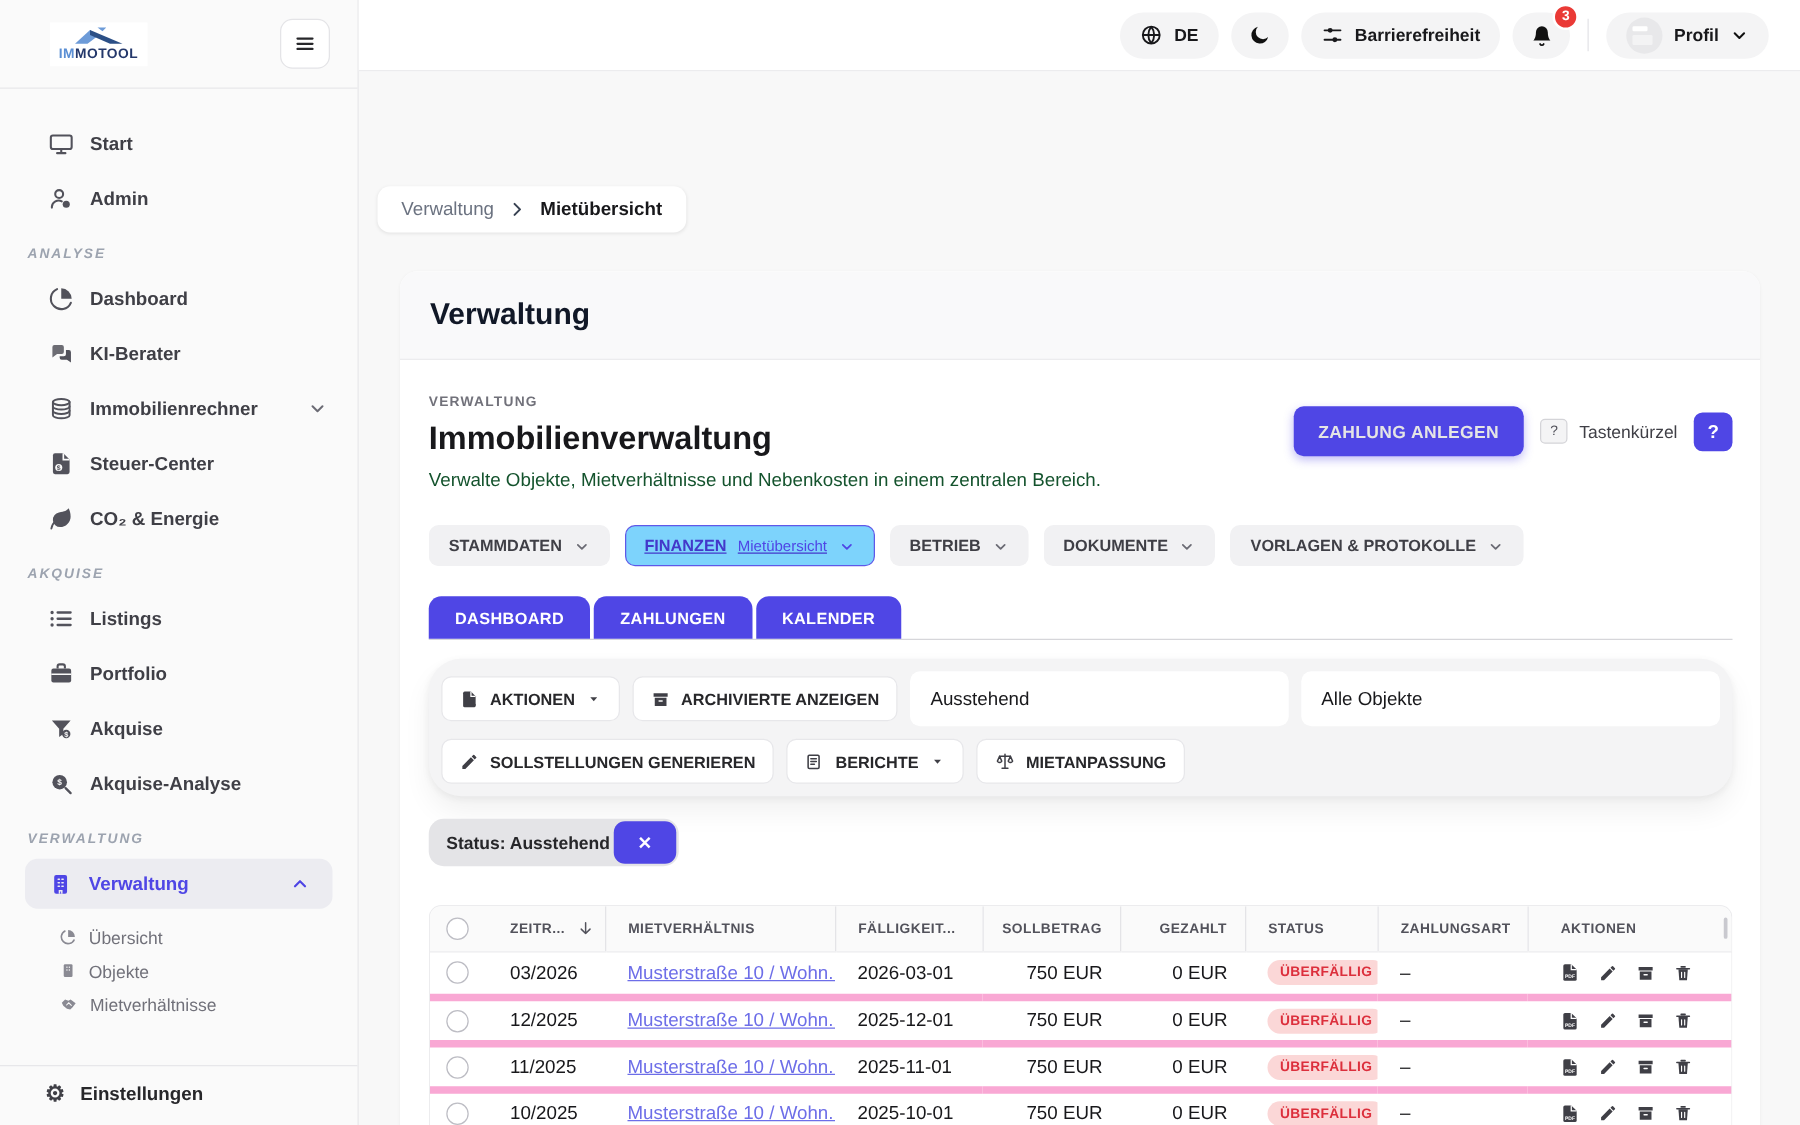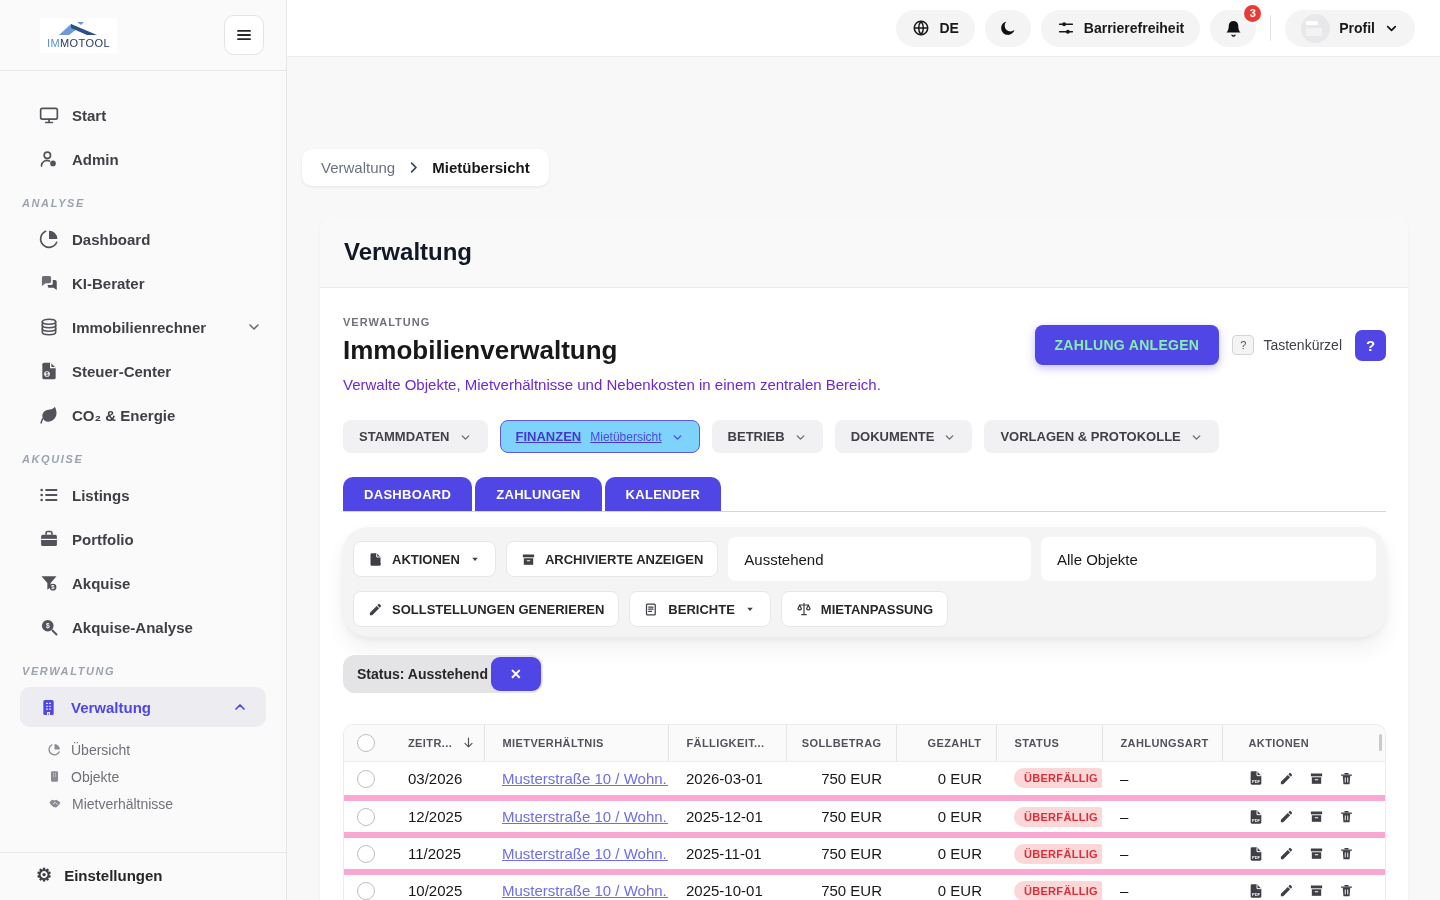--- a/index.html
+++ b/index.html
@@ -5,21 +5,21 @@
   * { box-sizing:border-box; margin:0; padding:0; }
   html,body { width:1440px; height:900px; overflow:hidden; }
   body { font-family:"Liberation Sans",sans-serif; background:#f8f8f8; color:#18181b; }
   .app { display:flex; height:100%; }
 
   
   .sidebar { width:287px; min-width:287px; background:#fafafa; border-right:1px solid #e7e7ea; display:flex; flex-direction:column; }
   .sidebar-header { height:71px; display:flex; align-items:center; justify-content:space-between; padding:0 22px 0 40px; border-bottom:1px solid #e7e7ea; }
   .logo-box { background:#fff; padding:3px 7px 4px; display:flex; flex-direction:column; align-items:center; }
   .logo-roof { display:block; }
-  .logo-text { font-size:11px; font-weight:400; letter-spacing:.4px; line-height:1; margin-top:1px; }
+  .logo-text { font-size:11px; font-weight:700; letter-spacing:.4px; line-height:1; margin-top:1px; }
   .logo-text .lt { color:#5b8fd4; } .logo-text .dk { color:#24386b; }
   .burger-btn { width:40px; height:40px; background:#fff; border:1px solid #e4e4e7; border-radius:10px; display:flex; align-items:center; justify-content:center; color:#27272a; cursor:pointer; }
   .nav { flex:1; padding-top:22px; overflow:hidden; }
   .nav-item { height:44px; display:flex; align-items:center; gap:13px; padding:0 24px 0 39px; font-size:15px; font-weight:600; color:#3f3f46; cursor:pointer; }
   .nav-item .ic { color:#52525b; flex:none; }
   .section-title { padding:16px 0 8px 22px; font-size:11px; font-weight:700; letter-spacing:1.6px; color:#9ca3af; text-transform:uppercase;font-style:italic; }
   .active-wrap { margin:2px 20px; background:#ececf1; border-radius:10px; }
   .active-wrap .nav-item { height:40px; padding:0 18px 0 19px; color:#4f46e5; }
   .active-wrap .nav-item .ic { color:#4f46e5; }
   .active-wrap .spacer { flex:1; }
@@ -49,23 +49,23 @@
   .bc-current { font-weight:700; color:#18181b; }
 
   .card { margin:31px 32px 0 33px; background:#fff; border-radius:14px; box-shadow:0 1px 3px rgba(0,0,0,.05); overflow:hidden; }
   .card-header { background:#f9f9fa; border-bottom:1px solid #ececee; padding:21px 24px; }
   .card-title { font-size:24px; font-weight:700; color:#111827; }
   .card-body { padding:28px 22px 60px 23px; }
 
   .intro-row { display:flex; justify-content:space-between; align-items:flex-start; }
   .eyebrow { font-size:11px; font-weight:700; letter-spacing:1px; color:#71717a; }
   .heading { font-size:26px; font-weight:700; color:#18181b; margin-top:7px; }
-  .subtitle { font-size:15px; color:#6d28d9; margin-top:10px; }
+  .subtitle { font-size:15px; color:#14532d; margin-top:10px; }
   .intro-actions { display:flex; align-items:center; gap:13px; margin-top:9px; }
-  .primary-btn { background:#4f46e5; color:#86efac; font-size:14px; font-weight:700; letter-spacing:.3px; border:none; border-radius:8px; padding:12px 20px; box-shadow:0 3px 8px rgba(79,70,229,.35); cursor:pointer; font-family:inherit; white-space:nowrap; }
+  .primary-btn { background:#4f46e5; color:#e5e5e5; font-size:14px; font-weight:700; letter-spacing:.3px; border:none; border-radius:8px; padding:12px 20px; box-shadow:0 3px 8px rgba(79,70,229,.35); cursor:pointer; font-family:inherit; white-space:nowrap; }
   .kbd { background:#f4f4f5; border:1px solid #d4d4d8; border-radius:4px; font-size:11px; color:#52525b; padding:3px 7px; }
   .shortcut-label { font-size:14px; color:#3f3f46; margin-left:-4px; }
   .help-btn { width:31px; height:31px; background:#4f46e5; color:#fff; border:none; border-radius:7px; font-weight:700; font-size:15px; cursor:pointer; font-family:inherit; }
 
   .module-tabs { display:flex; gap:12px; margin-top:27px; }
   .mtab { display:inline-flex; align-items:center; gap:9px; background:#f1f1f3; border:1px solid transparent; border-radius:8px; padding:0 15px; height:33px; font-size:13px; font-weight:700; color:#3f3f46; cursor:pointer; font-family:inherit; white-space:nowrap; }
   .mtab .chev { color:#6b6b74; margin-top:1px; }
   .mtab.active { background:#7dd3fc; border-color:#5f58e8; color:#4338ca;text-decoration:underline; }
   .mtab.active .chev { color:#4f46e5; }
   .mtab .sub { font-size:12px; font-weight:400; color:#4f46e5; }

